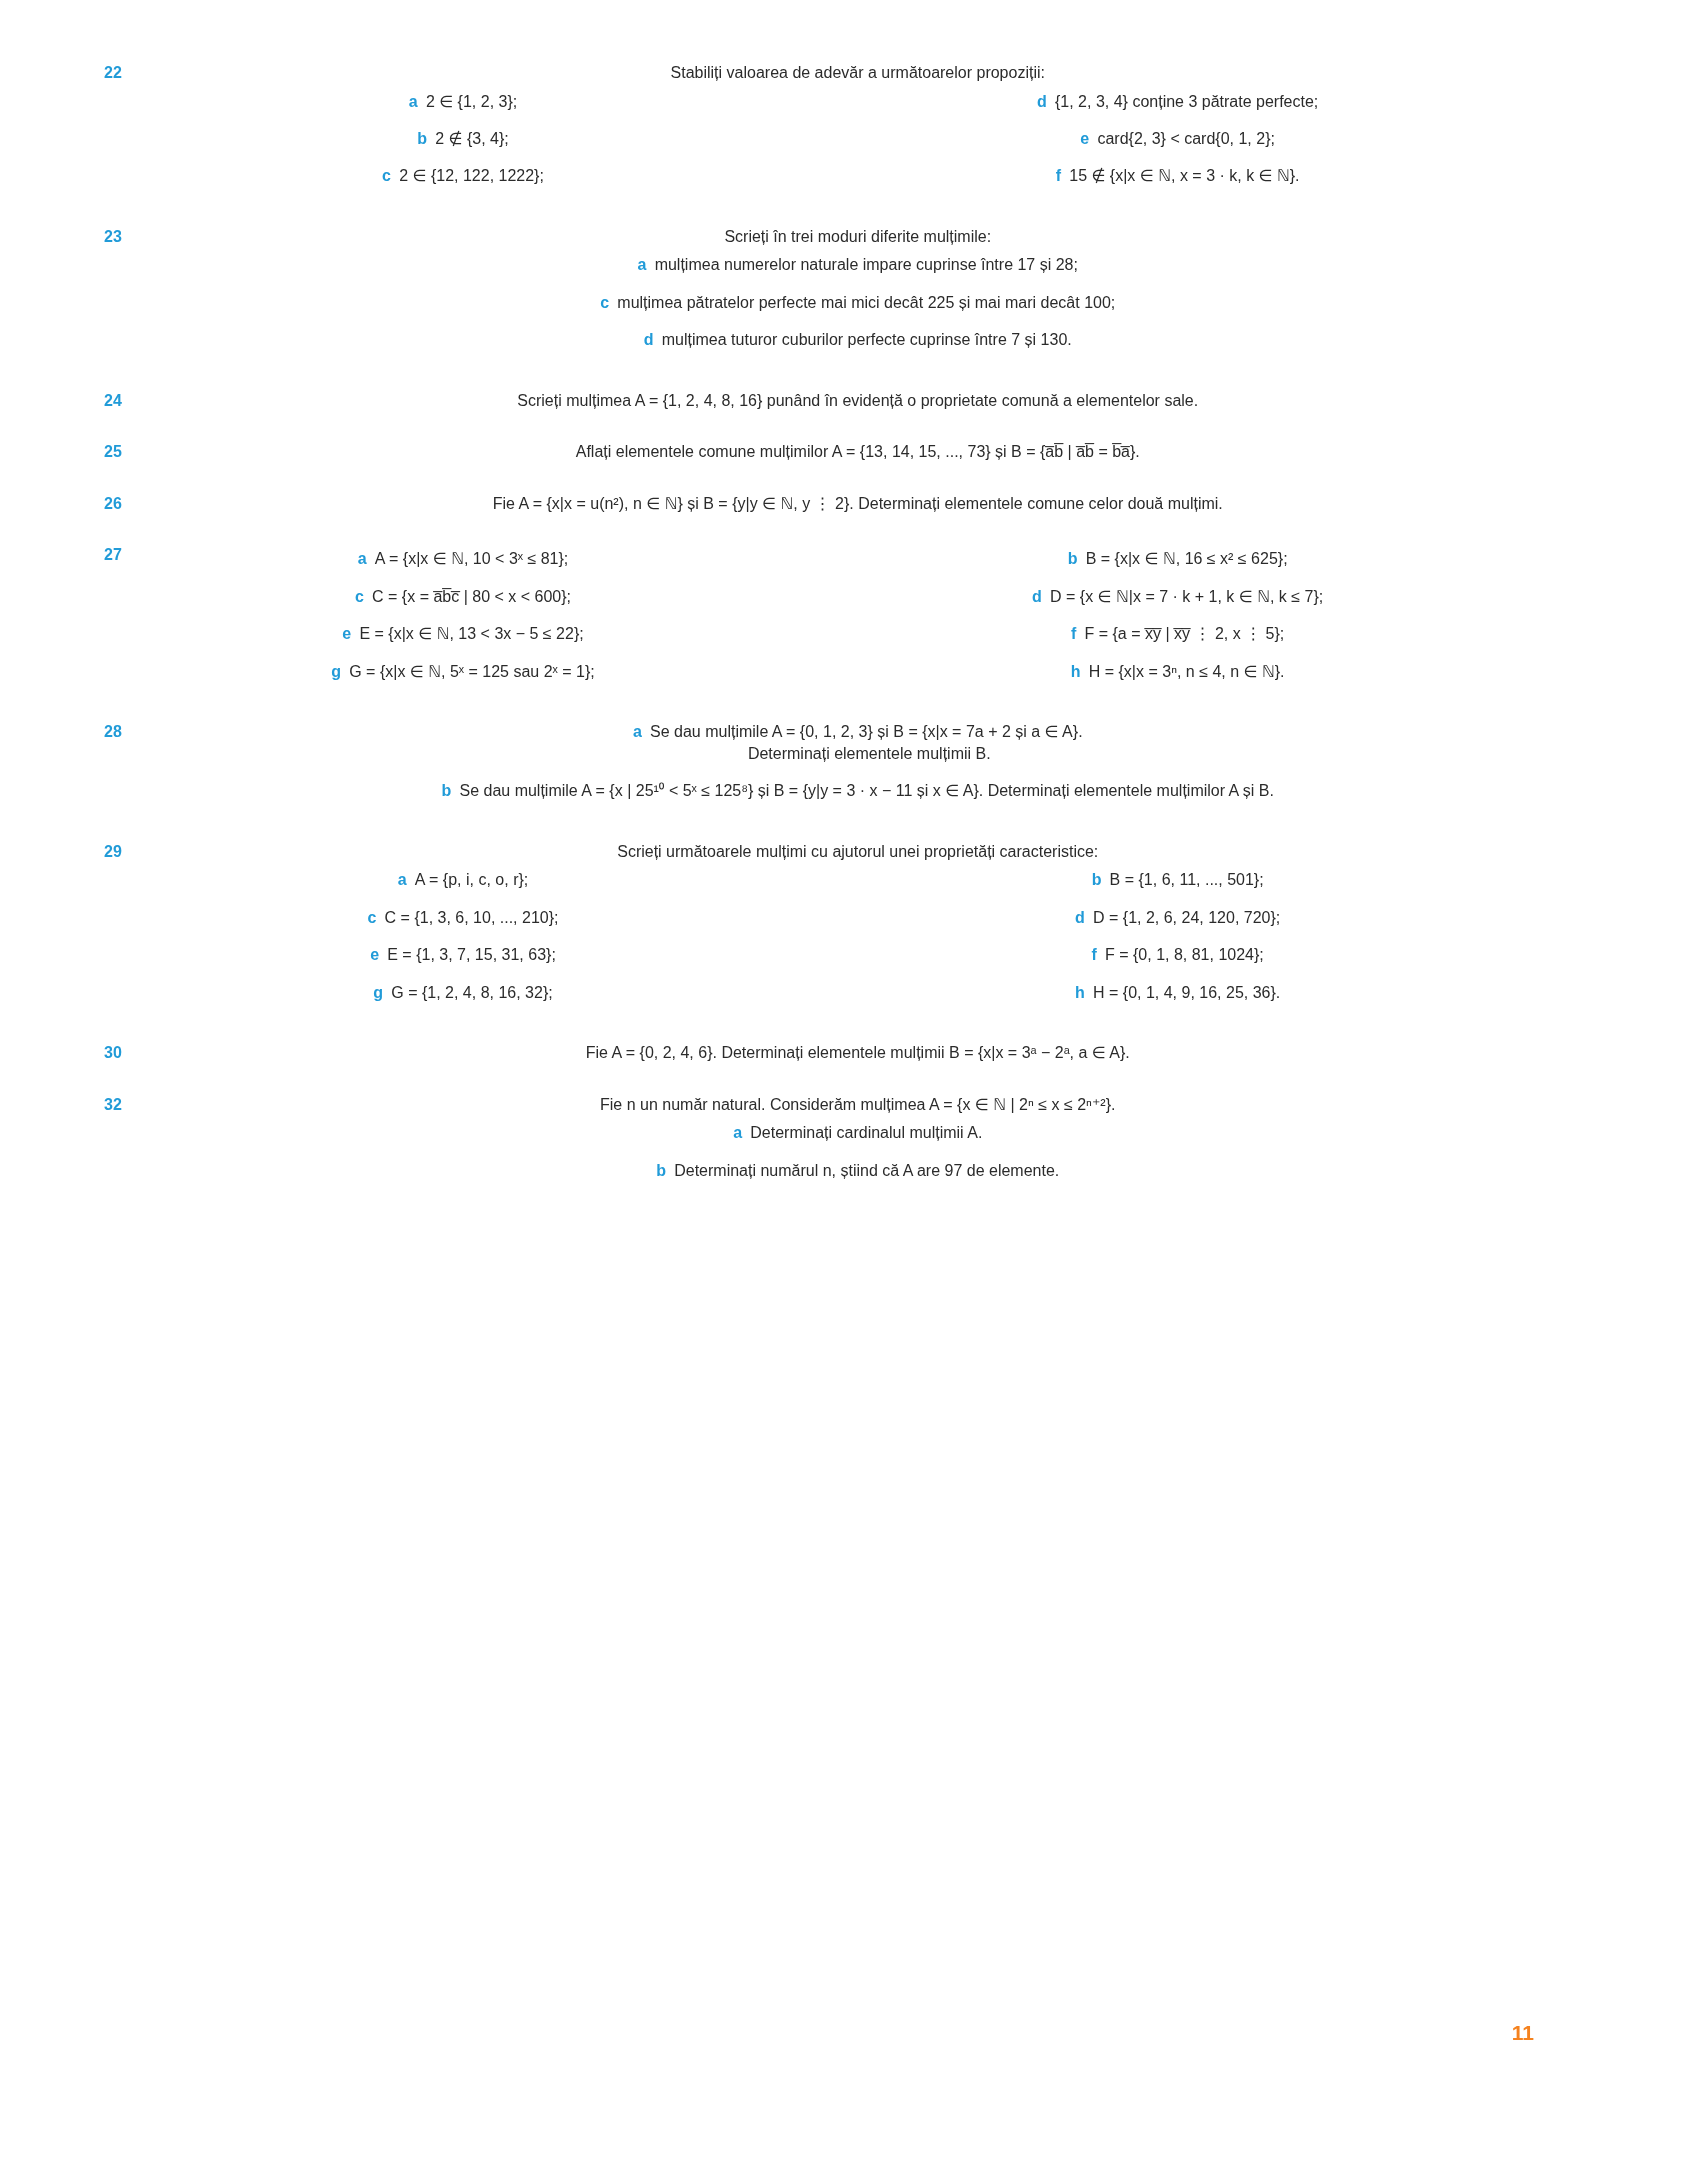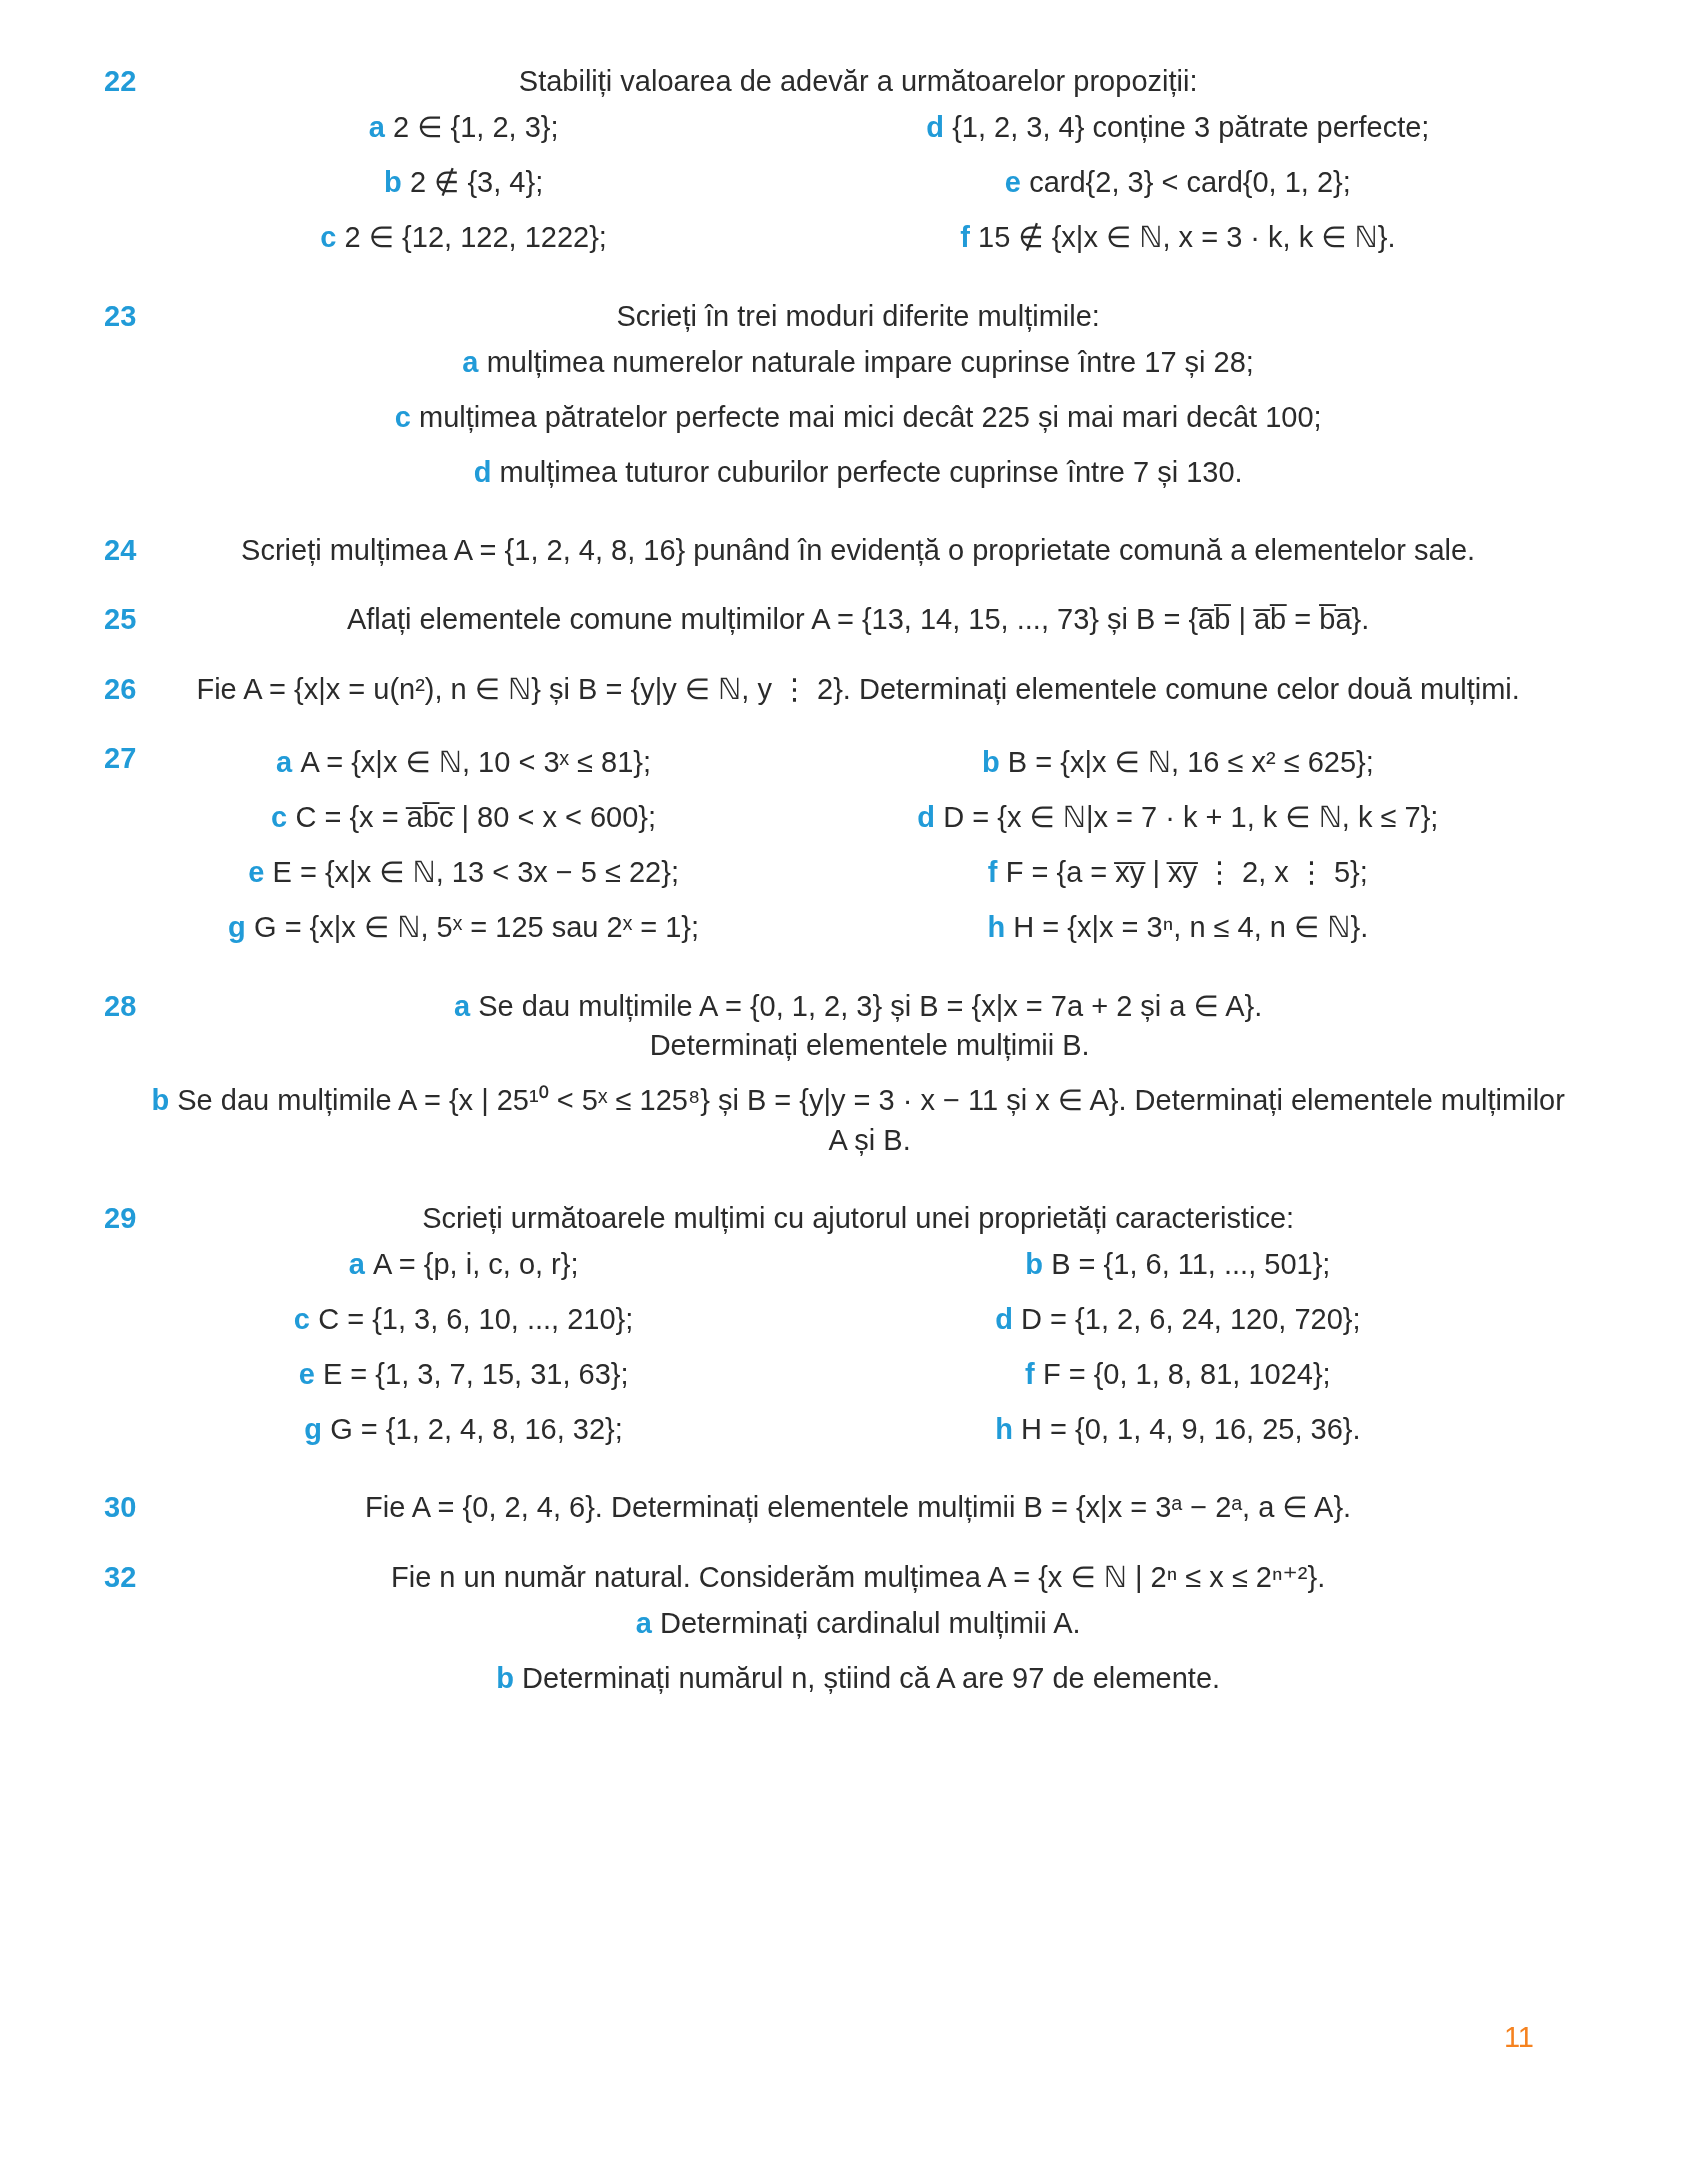--- a/index.html
+++ b/index.html
@@ -13,21 +13,21 @@
     width: 1698px;
     height: 2183px;
     background: #ffffff;
     overflow: hidden;
   }
   .content {
     position: absolute;
     left: 104px;
     top: 62px;
     width: 1465px;
-    font-size: 29px;
+    font-size: 16px;
     line-height: 1.36;
   }
   .problem { display: flex; gap: 11px; margin-bottom: 23px; }
   .pnum {
     flex: 0 0 31.5px;
     font-weight: bold;
     color: var(--accent, #219bd8);
   }
   .pbody { flex: 1 1 auto; min-width: 0; text-align: center; }
   .ptext { margin-bottom: 6.8px; }
@@ -63,22 +63,22 @@
     background-image:
       linear-gradient(to right, var(--grid, #bfdcee) 0.7px, transparent 0.7px),
       linear-gradient(to bottom, var(--grid, #bfdcee) 0.7px, transparent 0.7px);
     background-size: 32px 31.5px;
     margin-bottom: 30px;
   }
   .page-num {
     position: absolute;
     right: 164px;
     top: 2021px;
-    font-size: 29px;
-    font-weight: normal;
+    font-size: 21px;
+    font-weight: bold;
     color: var(--orange, #f5821f);
   }
 </style>
 </head>
 <body>
 
 <div class="page">
   <div class="content">
 
     <section class="problem">

